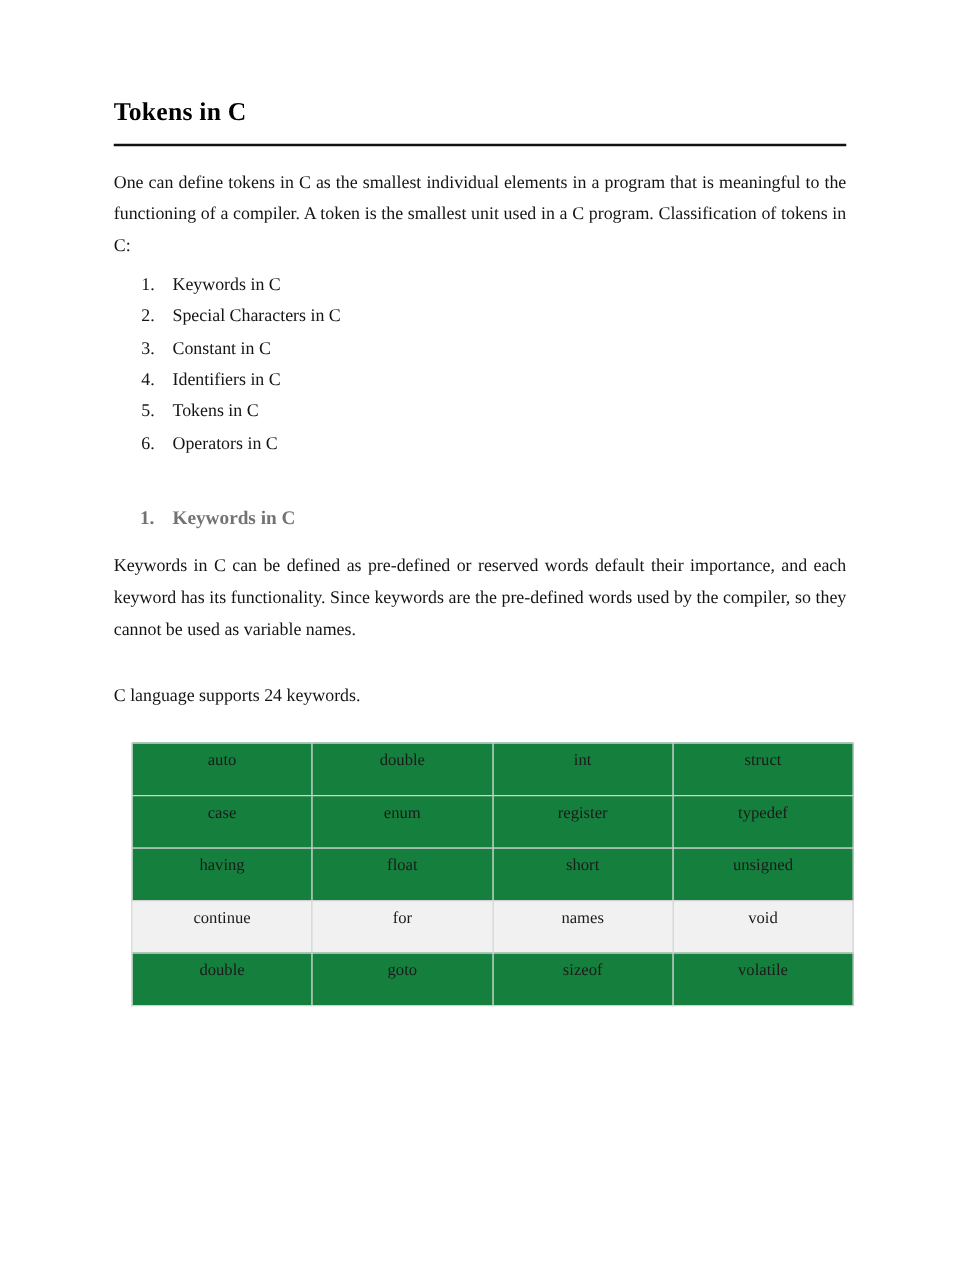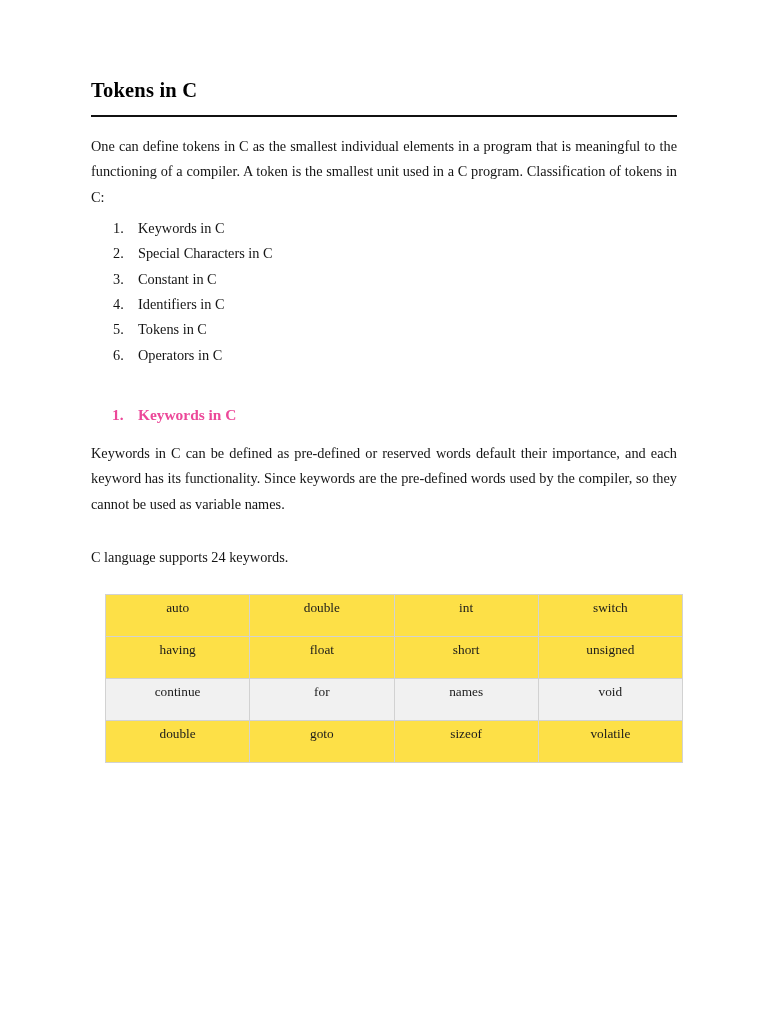--- a/index.html
+++ b/index.html
@@ -91,21 +91,21 @@
   }
 
   
   .section-heading {
     margin: 0;
     padding-top: 35px;
     padding-left: 21px;
     font-size: 15.4px;
     font-weight: bold;
     line-height: 24px;
-    color: #ec4899;
+    color: #737373;
   }
   .section-heading .sh-num {
     display: inline-block;
     width: 26px;
   }
 
   
   .table-wrap {
     padding-top: 23px;
     padding-left: 14px;
@@ -122,21 +122,21 @@
     height: 36px;
     vertical-align: top;
     text-align: center;
     font-size: 13.3px;
     line-height: 15px;
     padding: 5px 2px 0 2px;
     color: #1a1a1a;
   }
 
   table.keyword-table tr.row-odd td {
-    background: #fde047;
+    background: #15803d;
   }
   table.keyword-table tr.row-even td {
     background: #f1f1f1;
   }
 </style>
 </head>
 <body>
 
 <div class="page">
   <div class="content">
@@ -182,21 +182,27 @@
 
     <p class="para para-support">C language supports 24 keywords.</p>
 
     <div class="table-wrap">
       <table class="keyword-table">
         <tbody>
           <tr class="row-odd">
             <td>auto</td>
             <td>double</td>
             <td>int</td>
-            <td>switch</td>
+            <td>struct</td>
+          </tr>
+          <tr class="row-odd">
+            <td>case</td>
+            <td>enum</td>
+            <td>register</td>
+            <td>typedef</td>
           </tr>
           <tr class="row-odd">
             <td>having</td>
             <td>float</td>
             <td>short</td>
             <td>unsigned</td>
           </tr>
           <tr class="row-even">
             <td>continue</td>
             <td>for</td>

